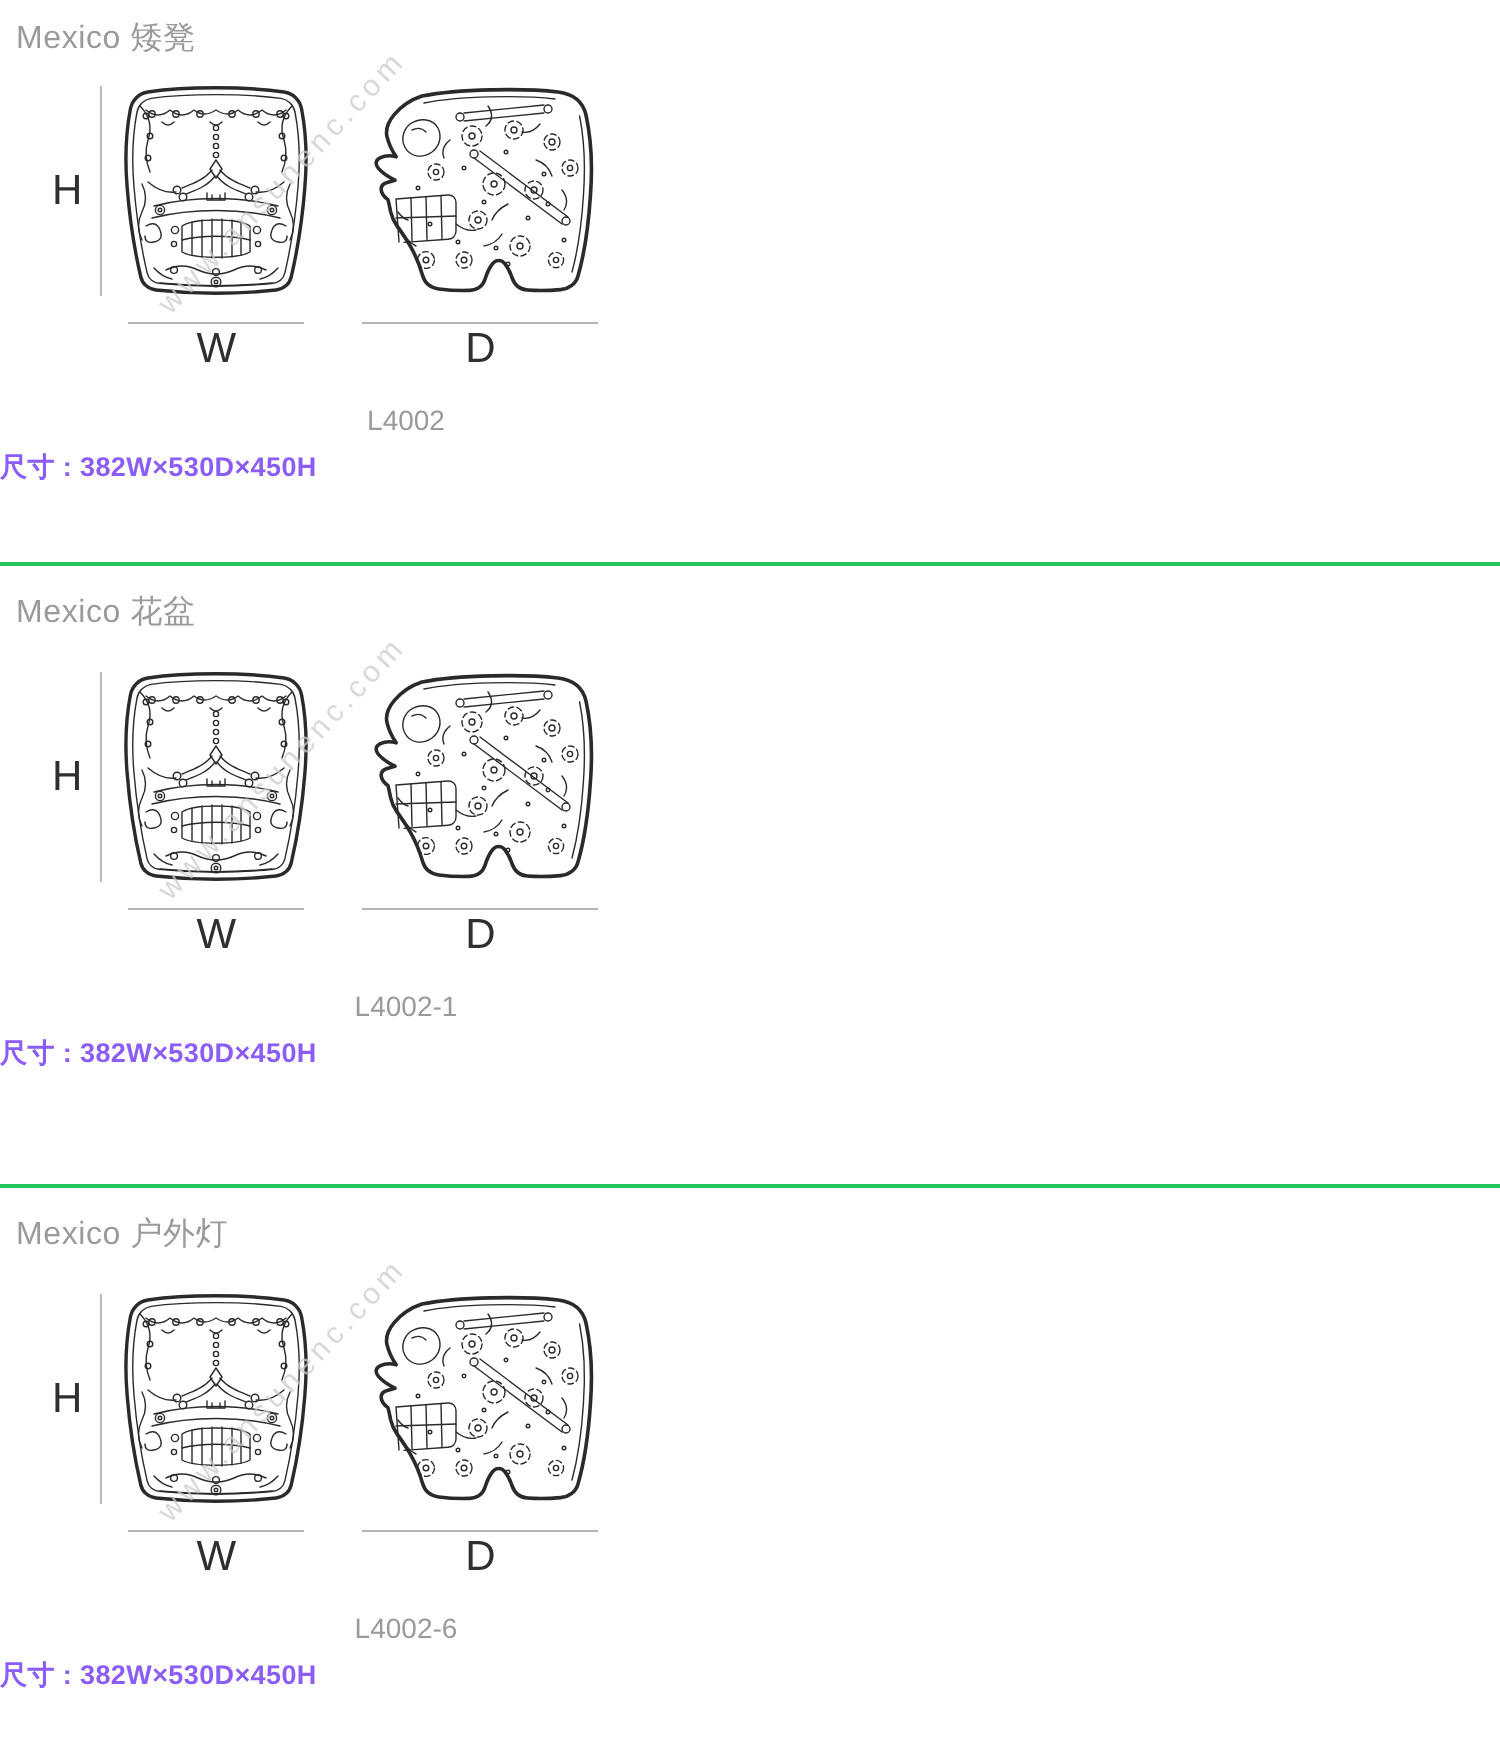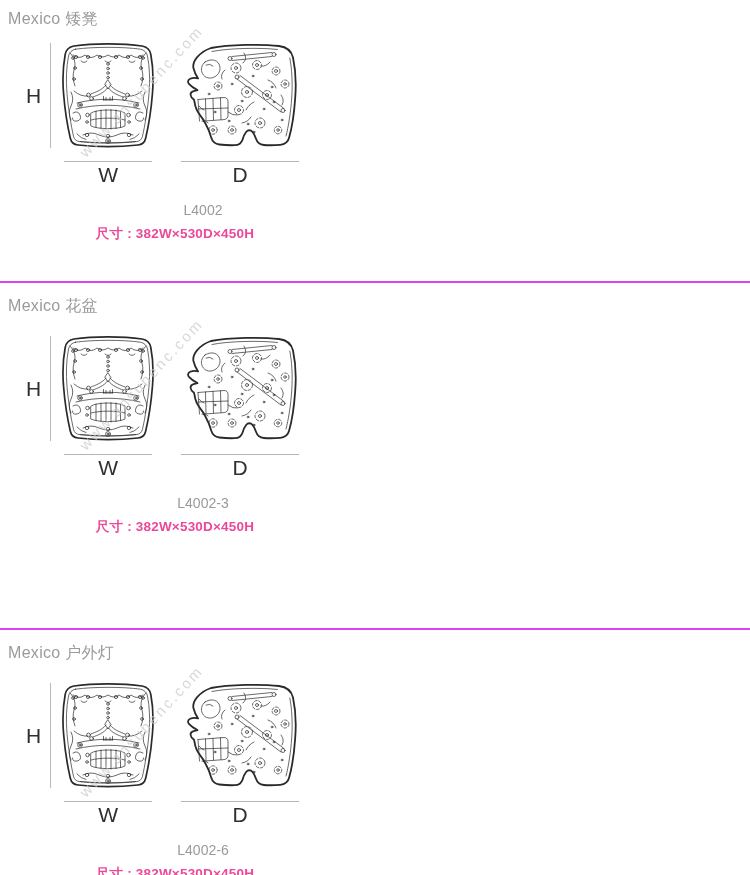--- a/index.html
+++ b/index.html
@@ -2,21 +2,21 @@
 <html><head>
 <meta charset="utf-8">
 <style>
   html,body{margin:0;padding:0;}
   body{
     width:750px;height:875px;background:#ffffff;overflow:hidden;
     font-family:"Liberation Sans","DejaVu Sans",sans-serif;
     -webkit-font-smoothing:antialiased;
   }
   .sheet{position:relative;height:281px;box-sizing:border-box;}
-  .sheet.tall{height:347px;border-top:2px solid #d946ef;}
+  .sheet.tall{height:311px;border-top:2px solid #22c55e;}
   .title{
     position:absolute;left:8px;top:9px;
     font-size:16px;color:#9a9a9a;letter-spacing:.3px;
   }
   .tall .title{top:13px;}
   .figure{position:absolute;left:26px;top:42px;display:flex;align-items:flex-start;}
   .tall .figure{top:52px;}
   .h-block{display:flex;align-items:center;height:107px;}
   .h-label{font-size:20px;color:#2f2f2f;margin-right:9px;}
   .vline{width:1px;height:105px;background:#b9b9b9;}
@@ -26,22 +26,22 @@
   .dim-line{border-top:1.5px solid #b5b5b5;margin-top:12px;}
   .w-line{width:88px;}
   .d-line{width:118px;}
   .dim-label{font-size:21px;color:#2f2f2f;margin-top:1px;}
   .code{
     position:absolute;left:0;top:202px;width:350px;text-align:center;
     font-size:14px;color:#9a9a9a;margin-left:28px;
   }
   .tall .code{top:212px;}
   .size{
-    position:absolute;left:0;top:225px;width:350px;text-align:center;
-    font-size:13.5px;color:#ec4899;font-weight:600;letter-spacing:.2px;
+    position:absolute;left:0;top:225px;width:350px;text-align:left;
+    font-size:13.5px;color:#8b5cf6;font-weight:600;letter-spacing:.2px;
   }
   .tall .size{top:235px;}
   .watermark{
     position:absolute;left:56px;top:104px;
     transform:rotate(-47deg);transform-origin:0 50%;
     font-size:15px;letter-spacing:2.5px;color:#cbcbcb;opacity:.75;
     white-space:nowrap;pointer-events:none;
   }
   .defs-holder{position:absolute;width:0;height:0;overflow:hidden;}
 </style>
@@ -220,21 +220,21 @@
       </div>
       <div class="view side">
         <svg class="art" width="113" height="107" viewBox="0 0 113 107">
             <use href="#skull-side"></use>
           </svg>
         <div class="dim-line d-line"></div>
         <span class="dim-label">D</span>
       </div>
       <div class="watermark">www.ansunenc.com</div>
     </div>
-    <div class="code">L4002-3</div>
+    <div class="code">L4002-1</div>
     <div class="size">尺寸 : 382W×530D×450H</div>
   </section>
 
   <section class="sheet tall">
     <div class="title">Mexico 户外灯</div>
     <div class="figure">
       <div class="h-block">
         <span class="dim-label h-label">H</span>
         <div class="vline"></div>
       </div>

